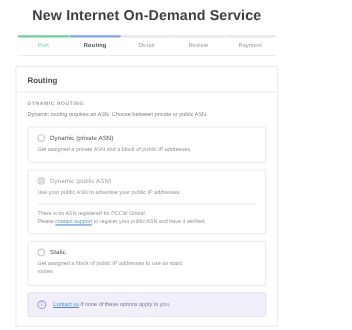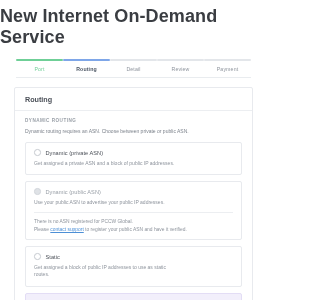--- a/index.html
+++ b/index.html
@@ -17,22 +17,22 @@
     width: 267px;
     height: 300px;
     position: relative;
     background: #ffffff;
     display: flex;
     flex-direction: column;
   }
 
   
   .page-title {
-    text-align: left;
-    font-size: 18px;
+    text-align: center;
+    font-size: 13px;
     font-weight: 600;
     color: #3a3d42;
     letter-spacing: 0.1px;
     padding-top: 6px;
     padding-bottom: 3px;
   }
 
   
   .stepper-wrap {
     padding: 8px 16px 0 16px;

